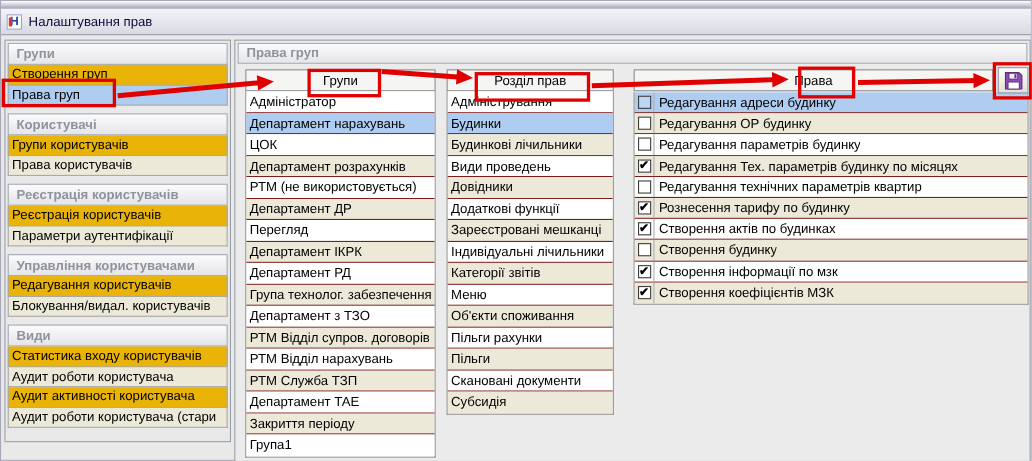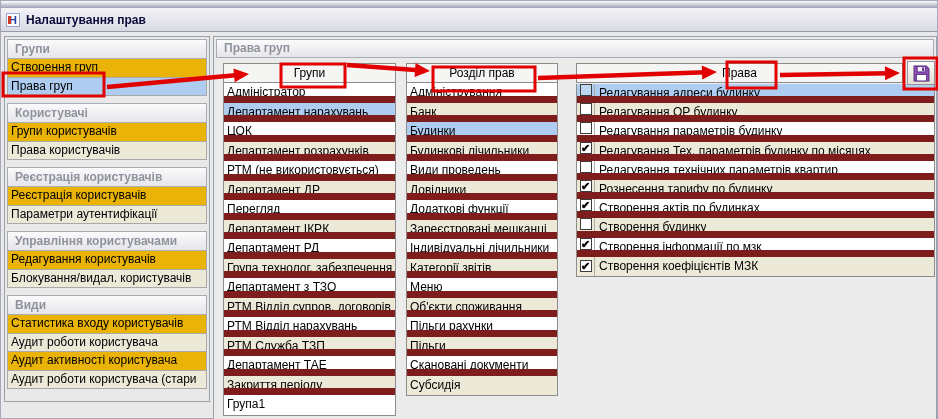--- a/index.html
+++ b/index.html
@@ -16,21 +16,21 @@
   #titlebar {
     height:24px; display:flex; align-items:center; padding-left:5px;
     background:linear-gradient(#f3f3f8,#d9d9e3); border-bottom:1px solid #9a9aaa;
   }
   #app-icon {
     width:14px; height:14px; margin-right:6px; position:relative;
     background:#fdfdfd; border:1px solid #97a6cf; color:#1c3fae;
     font-weight:bold; font-size:11px; line-height:12px; text-align:center;
   }
   #app-icon::after { content:""; position:absolute; left:1px; top:2px; width:3px; height:8px; background:#d23a2a; }
-  #window-title { font-weight:bold; color:#0a0a3c; }
+  #window-title { font-weight:normal; color:#0a0a3c; }
 
   
   #sidebar {
     position:absolute; left:3px; top:35px; width:206px; height:366px;
     border:1px solid #9aa0a8; background:#e9e9ea; padding:2px;
   }
   .group { margin-bottom:7px; }
   .group-header {
     height:20px; line-height:18px; padding-left:7px;
     border:1px solid #a7adb5; background:linear-gradient(#fbfbfc,#e5e5ea);
@@ -58,21 +58,21 @@
   #col-groups   { left:9px;   top:26px; width:173px; }
   #col-sections { left:192px; top:26px; width:152px; }
   #col-rights   { left:362px; top:26px; width:359px; }
   .col-header {
     height:20px; line-height:18px; text-align:center;
     background:#f5f5f3; border:1px solid #8c8c8c; color:#000;
   }
   .rows { border:1px solid #8c8c8c; border-top:none; }
   .row {
     height:19.5px; line-height:18px; padding-left:3px; background:#fff;
-    border-bottom:7px solid #7f1d1d; white-space:nowrap; overflow:hidden; cursor:default;
+    border-bottom:1px solid #7f1d1d; white-space:nowrap; overflow:hidden; cursor:default;
   }
   .row:last-child { border-bottom:none; }
   .row.alt { background:var(--alt,#ece9d8); }
   .row.selected { background:var(--sel,#aecdf0); }
 
   
   .hdr-row { display:flex; align-items:flex-start; height:21px; }
   .hdr-row .col-header { flex:1; }
   .save-btn {
     width:28px; height:24px; margin-left:4px; margin-top:-2px; padding:0;
@@ -158,21 +158,20 @@
           <div class="row normal">Департамент ТАЕ</div>
           <div class="row alt">Закриття періоду</div>
           <div class="row normal">Група1</div>
         </div>
     </div>
 
     <div id="col-sections" class="listcol">
       <div class="col-header">Розділ прав</div>
       <div class="rows">
           <div class="row normal">Адміністрування</div>
-          <div class="row alt">Банк</div>
           <div class="row selected">Будинки</div>
           <div class="row alt">Будинкові лічильники</div>
           <div class="row normal">Види проведень</div>
           <div class="row alt">Довідники</div>
           <div class="row normal">Додаткові функції</div>
           <div class="row alt">Зареєстровані мешканці</div>
           <div class="row normal">Індивідуальні лічильники</div>
           <div class="row alt">Категорії звітів</div>
           <div class="row normal">Меню</div>
           <div class="row alt">Об'єкти споживання</div>

